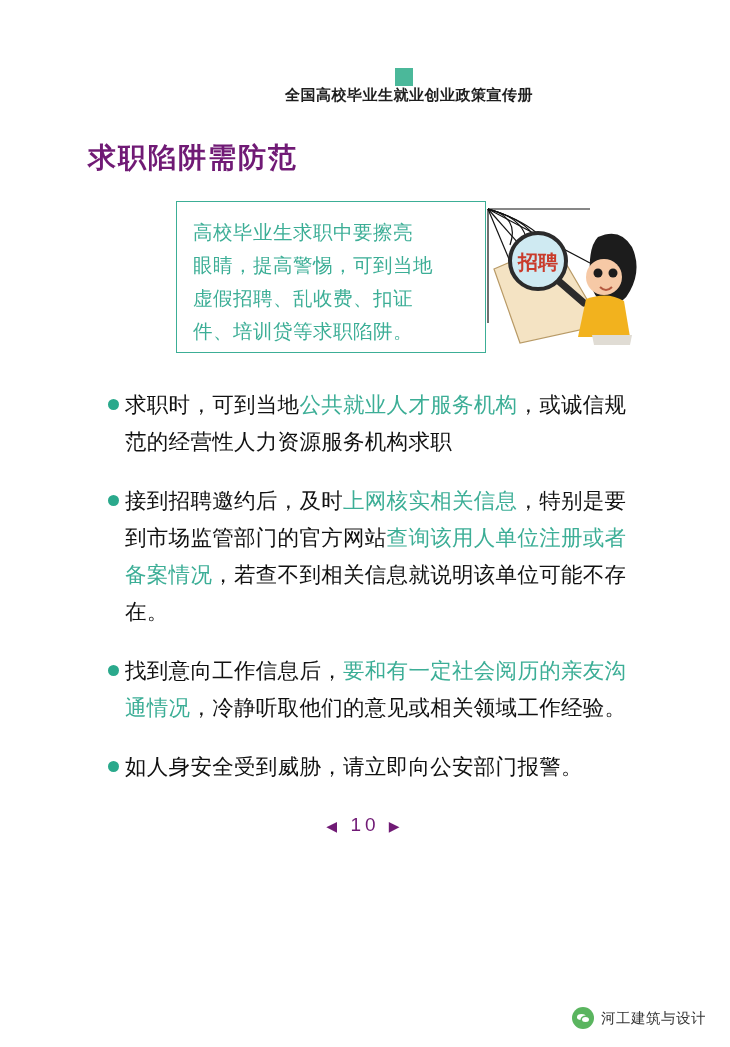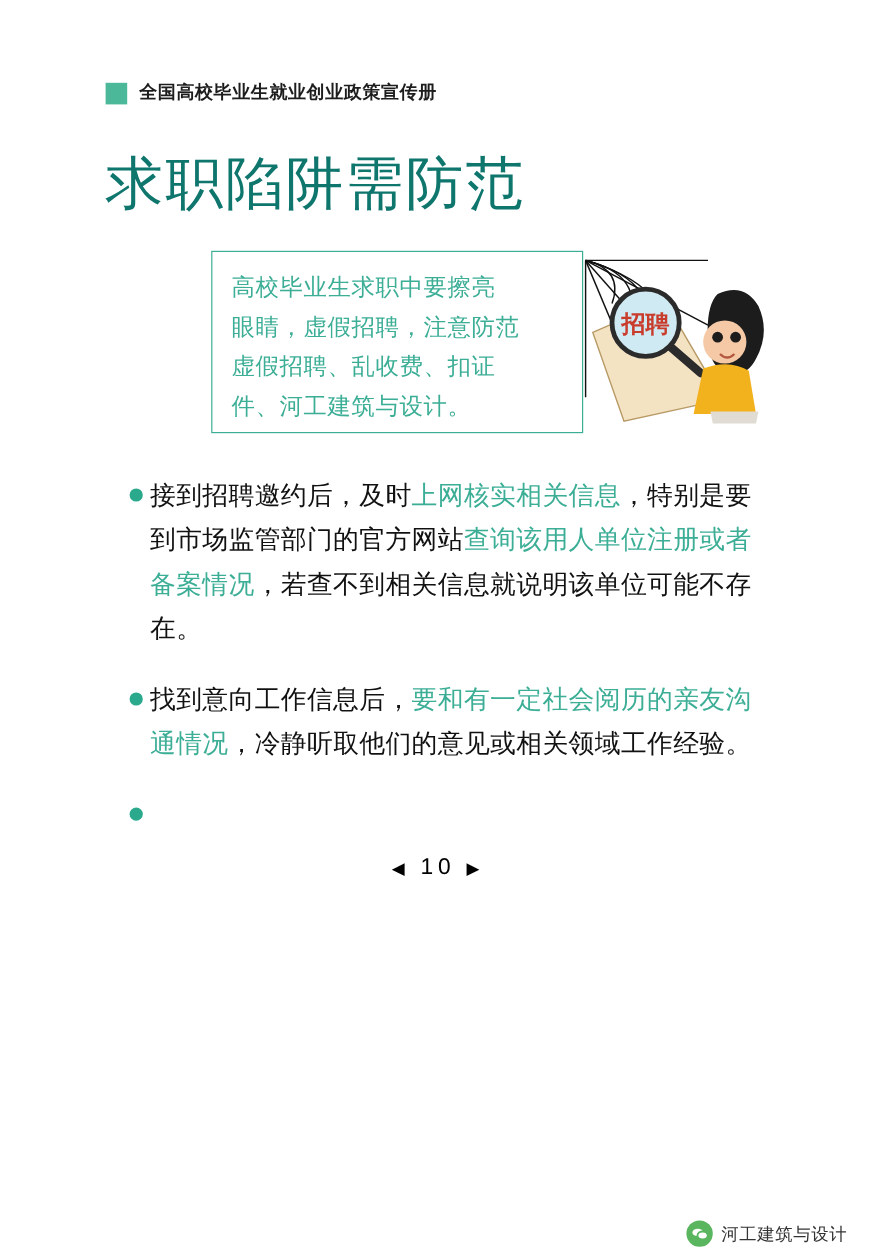--- a/index.html
+++ b/index.html
@@ -14,42 +14,43 @@
     color: #1a1a1a;
     overflow: hidden;
     position: relative;
   }
 
   
   .header {
     display: flex;
     align-items: center;
     padding: 68px 0 0 88px;
+    flex-direction: column;
   }
   .header-mark {
     width: 18px;
     height: 18px;
     background: #4bb89a;
     margin-right: 10px;
     flex: none;
   }
   .header-title {
     font-size: 15px;
     font-weight: bold;
     color: #1d1d1d;
     letter-spacing: 0.5px;
     white-space: nowrap;
   }
 
   
   .page-title {
     margin: 34px 0 0 88px;
-    font-size: 48px;
-    font-weight: normal;
-    color: #0f766e;
+    font-size: 28px;
+    font-weight: bold;
+    color: #701a75;
     letter-spacing: 2px;
   }
 
   
   .intro-row {
     position: relative;
     margin: 24px 0 0 140px;
     width: 520px;
     height: 160px;
     padding-left: 36px;
@@ -97,30 +98,30 @@
     color: #111111;
     letter-spacing: 0.3px;
   }
   .hl { color: #3cae96; }
 
   
   .pager {
     margin-top: 28px;
     text-align: center;
     font-size: 19px;
-    color: #000000;
+    color: #701a75;
     letter-spacing: 4px;
   }
   .pager .arrow { font-size: 14px; }
 
   
   .footer {
     position: absolute;
     right: 24px;
-    bottom: 8px;
+    bottom: 18px;
     display: flex;
     align-items: center;
   }
   .wechat-icon {
     width: 22px;
     height: 22px;
     border-radius: 50%;
     background: #5ab55f;
     margin-right: 7px;
     position: relative;
@@ -155,23 +156,23 @@
 <div class="header">
   <div class="header-mark"></div>
   <div class="header-title">全国高校毕业生就业创业政策宣传册</div>
 </div>
 
 <h1 class="page-title">求职陷阱需防范</h1>
 
 <div class="intro-row">
   <div class="callout">
     <div>高校毕业生求职中要擦亮</div>
-    <div>眼睛，虚假招聘，注意防范</div>
+    <div>眼睛，提高警惕，可到当地</div>
     <div>虚假招聘、乱收费、扣证</div>
-    <div>件、河工建筑与设计。</div>
+    <div>件、培训贷等求职陷阱。</div>
   </div>
 
   <svg class="illus" viewBox="0 0 165 155">
 
     <g stroke="#111" stroke-width="1.2" fill="none">
       <path d="M8 6 L110 6"></path>
       <path d="M8 6 L8 120"></path>
       <path d="M8 6 L100 110"></path>
       <path d="M8 6 L55 118"></path>
       <path d="M8 6 L110 60"></path>
@@ -193,34 +194,39 @@
     <circle cx="118" cy="70" r="4.5" fill="#1c1c1c"></circle>
     <circle cx="133" cy="70" r="4.5" fill="#1c1c1c"></circle>
     <path d="M120 84 q6 6 12 0" stroke="#b4593f" stroke-width="2" fill="none"></path>
     <path d="M106 96 q22 -8 38 2 l6 36 h-52 Z" fill="#f2b21e"></path>
     <path d="M112 132 h40 l-2 10 h-36 Z" fill="#e0dcd4"></path>
   </svg>
 </div>
 
 <div class="list">
 
+  <div class="item">
+    <span class="dot"></span>
+    <div class="item-text"><span>求职时，可到当地</span><span class="hl">公共就业人才服务机构</span><span>，或诚信规范的经营性人力资源服务机构求职</span></div>
+  </div>
 
   <div class="item">
     <span class="dot"></span>
     <div class="item-text"><span>接到招聘邀约后，及时</span><span class="hl">上网核实相关信息</span><span>，特别是要到市场监管部门的官方网站</span><span class="hl">查询该用人单位注册或者备案情况</span><span>，若查不到相关信息就说明该单位可能不存在。</span></div>
   </div>
 
   <div class="item">
     <span class="dot"></span>
     <div class="item-text"><span>找到意向工作信息后，</span><span class="hl">要和有一定社会阅历的亲友沟通情况</span><span>，冷静听取他们的意见或相关领域工作经验。</span></div>
   </div>
 
 
   <div class="item">
     <span class="dot"></span>
+    <div class="item-text">如人身安全受到威胁，请立即向公安部门报警。</div>
   </div>
 
 </div>
 
 <div class="pager">
   <span class="arrow">◀</span>
   <span>10</span>
   <span class="arrow">▶</span>
 </div>
 

